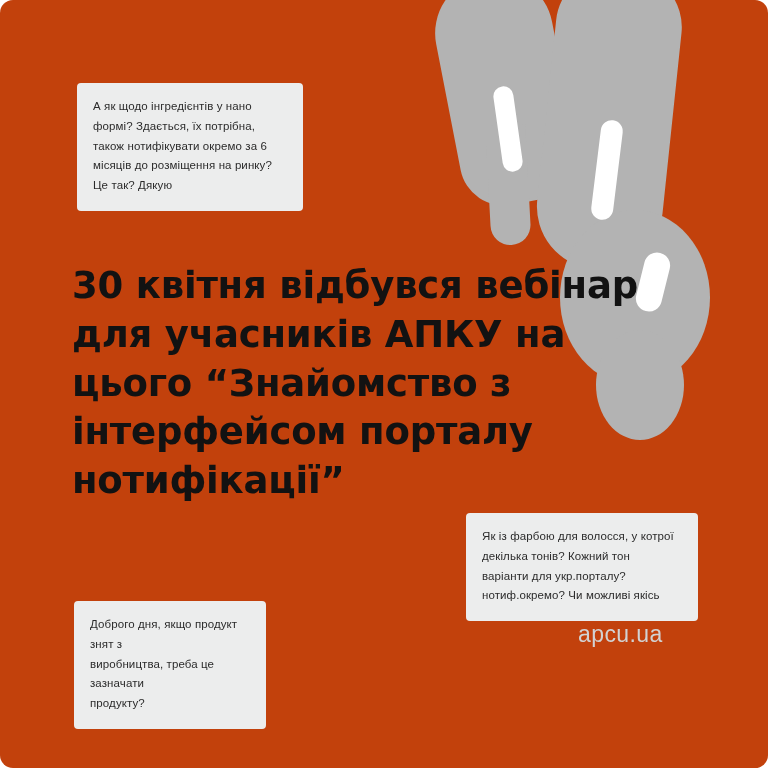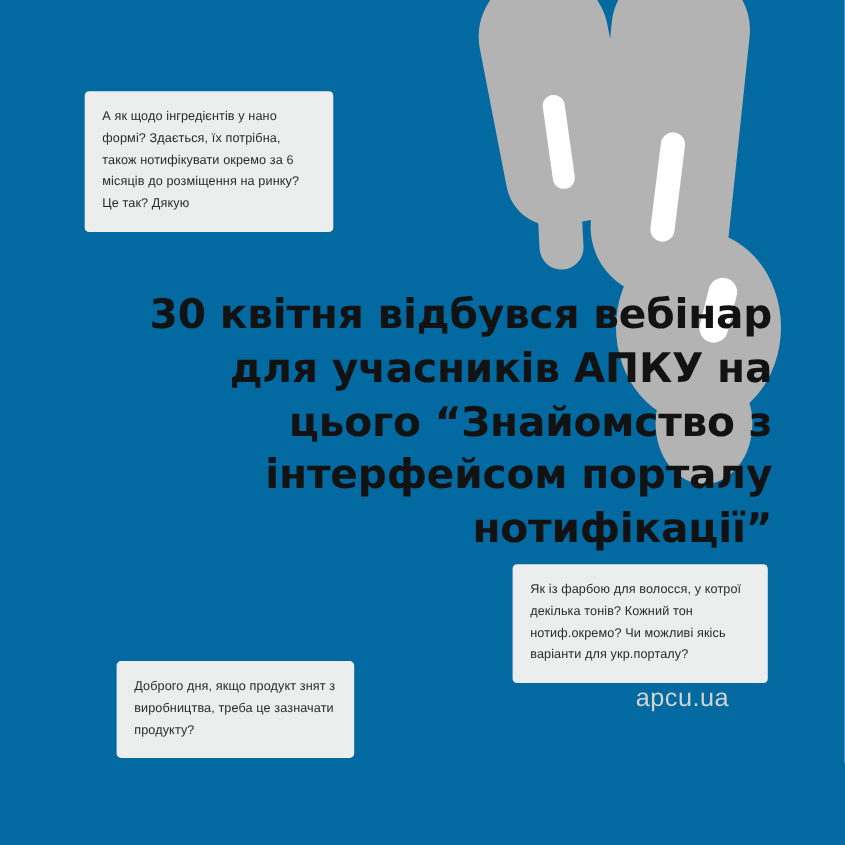--- a/index.html
+++ b/index.html
@@ -10,22 +10,23 @@
     width: 768px;
     height: 768px;
     background: #ffffff;
     font-family: "Liberation Sans", sans-serif;
     overflow: hidden;
   }
   .canvas {
     position: relative;
     width: 768px;
     height: 768px;
-    background: #0369a1;
+    background: #c2410c;
     overflow: hidden;
+    border-radius: 13px;
   }
 
   
   .blob {
     position: absolute;
     background: #b3b3b3;
     pointer-events: none;
   }
   .blob-1 {
     left: 446px;
@@ -119,41 +120,39 @@
     width: 226px;
   }
   .bubble-q2 {
     left: 466px;
     top: 513px;
     width: 232px;
   }
   .bubble-q3 {
     left: 74px;
     top: 601px;
-    width: 216px;
-    margin-left: 32px;
+    width: 192px;
   }
 
   
   .headline {
     position: absolute;
     left: 72px;
     top: 262px;
     width: 630px;
     font-family: "DejaVu Sans", sans-serif;
     font-weight: bold;
     font-size: 37px;
     line-height: 1.32;
     color: #121212;
     letter-spacing: -0.2px;
   }
   .headline-line {
     display: block;
     white-space: nowrap;
-    text-align: right;
   }
 
   
   .watermark {
     position: absolute;
     left: 578px;
     top: 621px;
     font-size: 23px;
     color: #d2d2d2;
     letter-spacing: 0.4px;
@@ -185,22 +184,22 @@
     <span class="headline-line">30 квітня відбувся вебінар</span>
     <span class="headline-line">для учасників АПКУ на</span>
     <span class="headline-line">цього “Знайомство з</span>
     <span class="headline-line">інтерфейсом порталу</span>
     <span class="headline-line">нотифікації”</span>
   </div>
 
   <div class="bubble bubble-q2">
     <p>Як із фарбою для волосся, у котрої</p>
     <p>декілька тонів? Кожний тон</p>
+    <p>варіанти для укр.порталу?</p>
     <p>нотиф.окремо? Чи можливі якісь</p>
-    <p>варіанти для укр.порталу?</p>
   </div>
 
   <div class="bubble bubble-q3">
     <p>Доброго дня,  якщо продукт знят з</p>
     <p>виробництва,  треба це зазначати</p>
     <p>продукту?</p>
   </div>
 
   <div class="watermark">apcu.ua</div>
 

